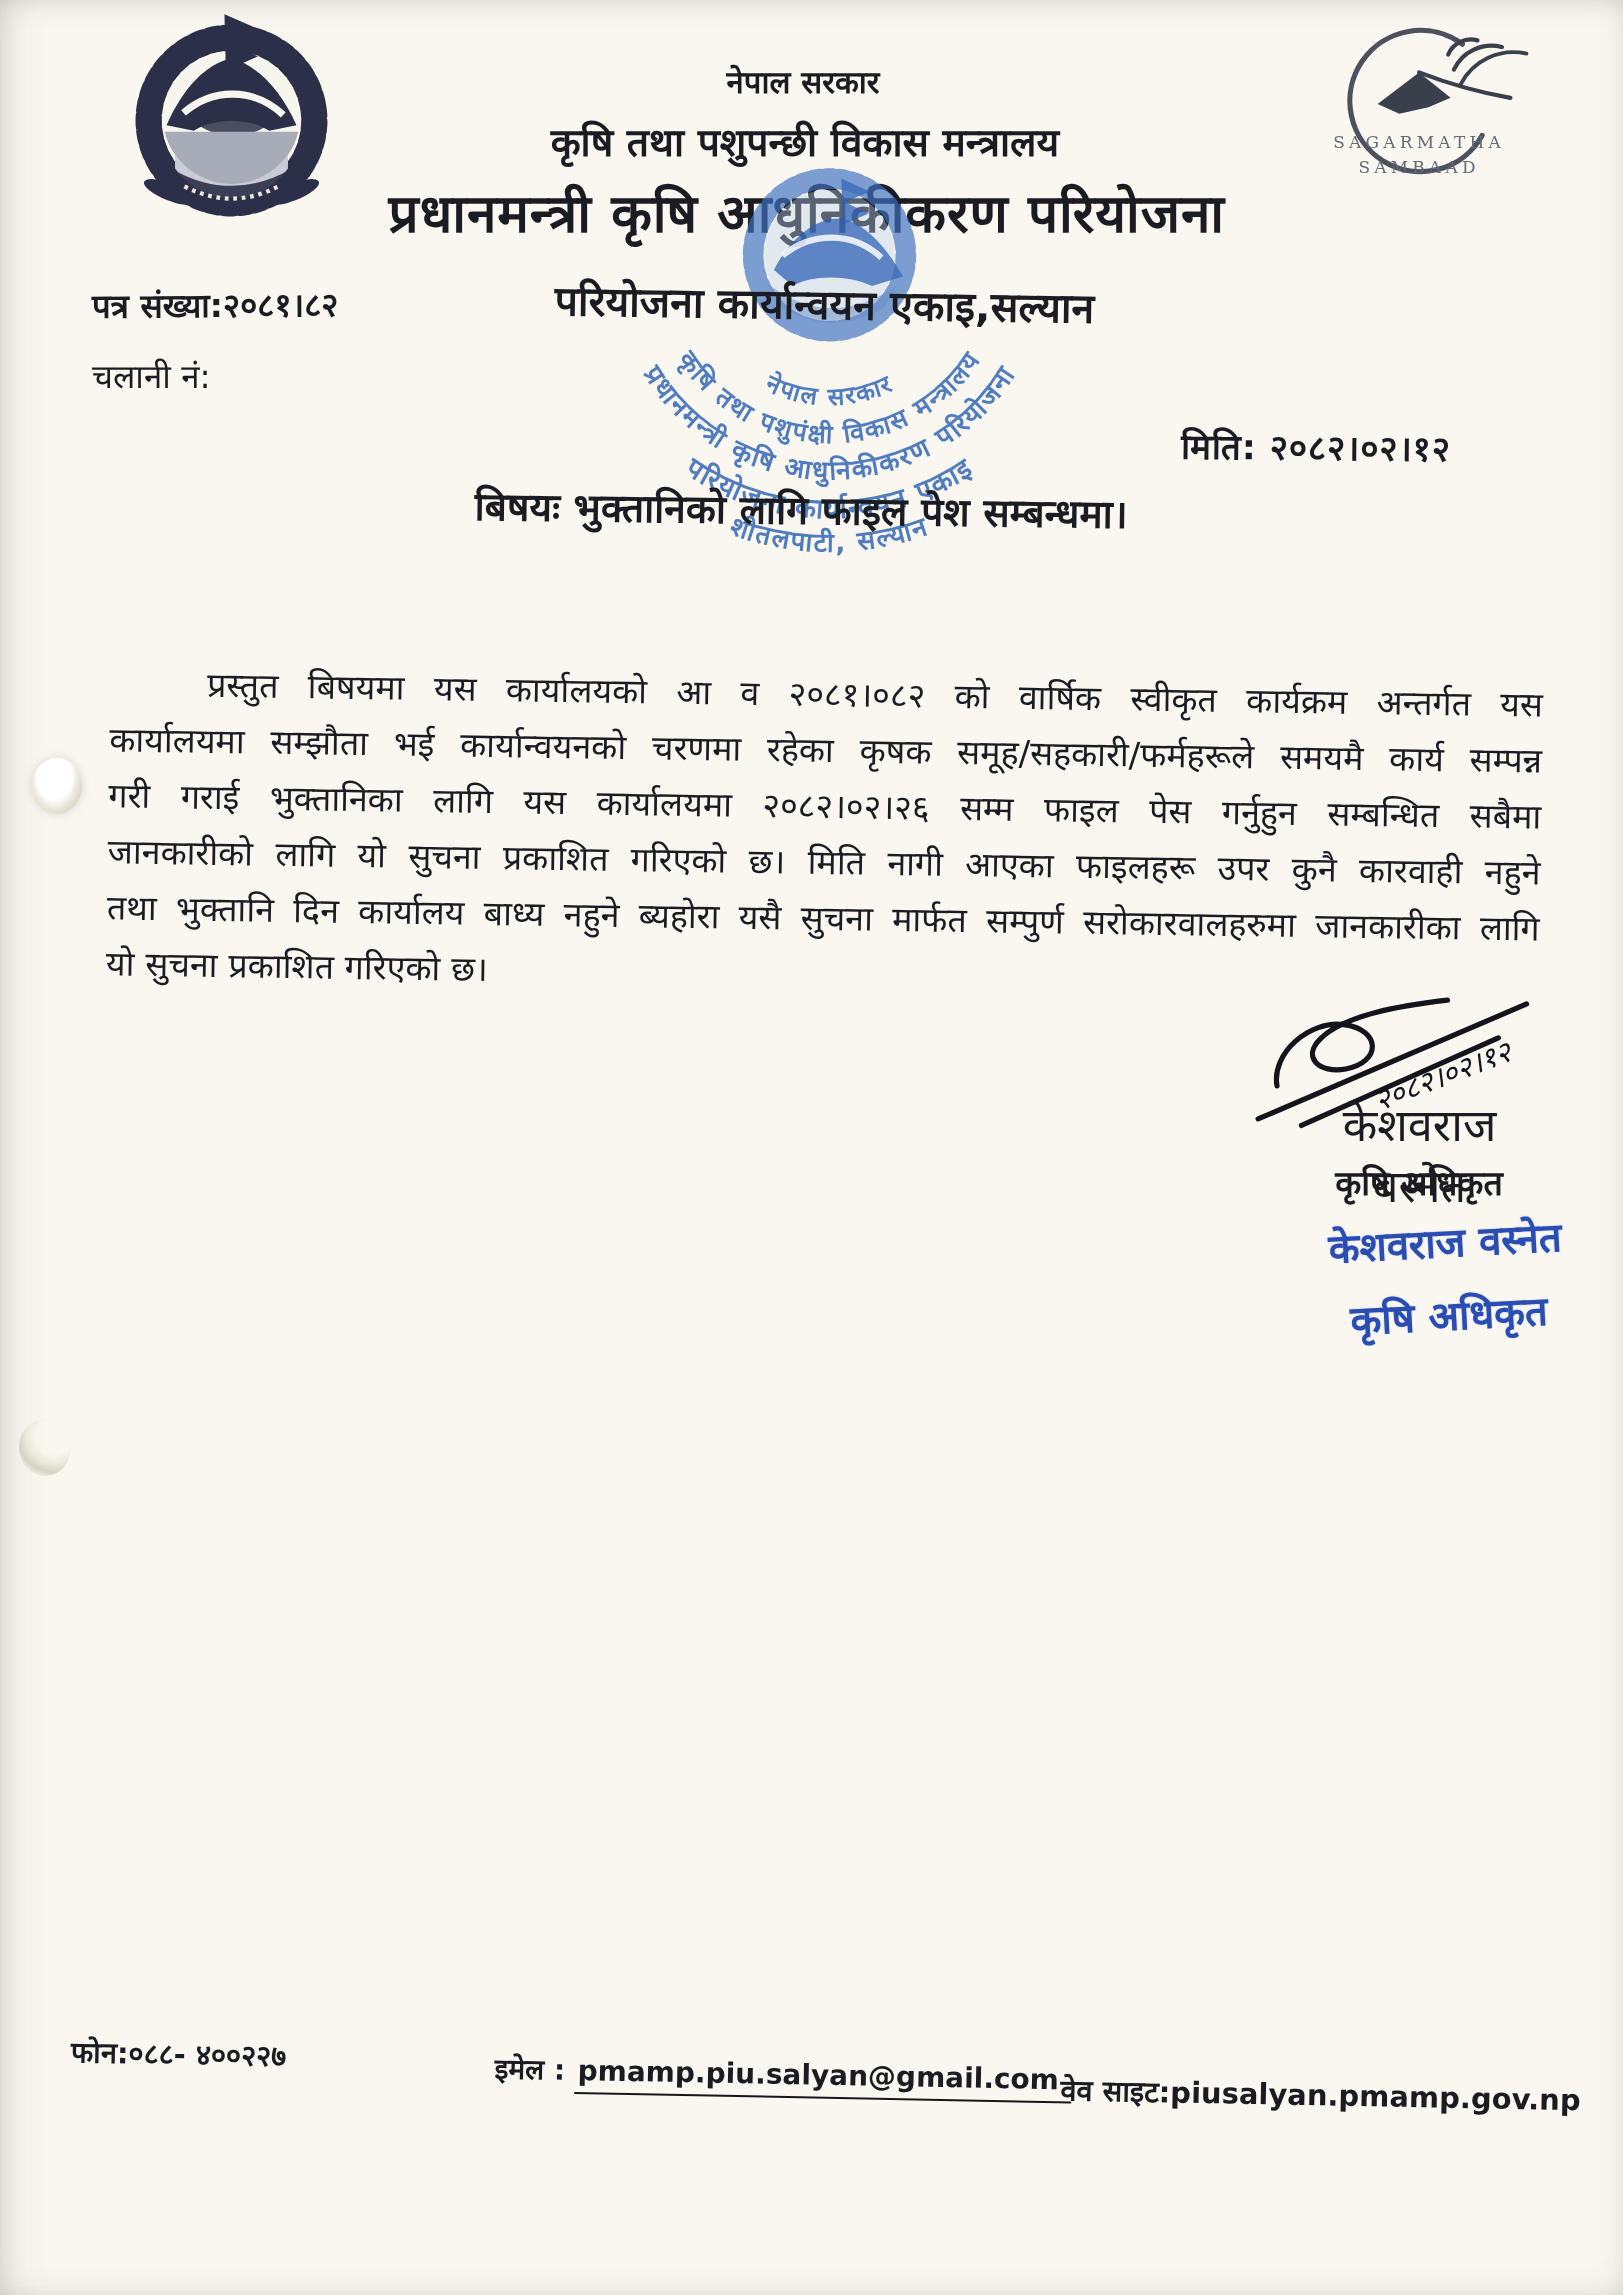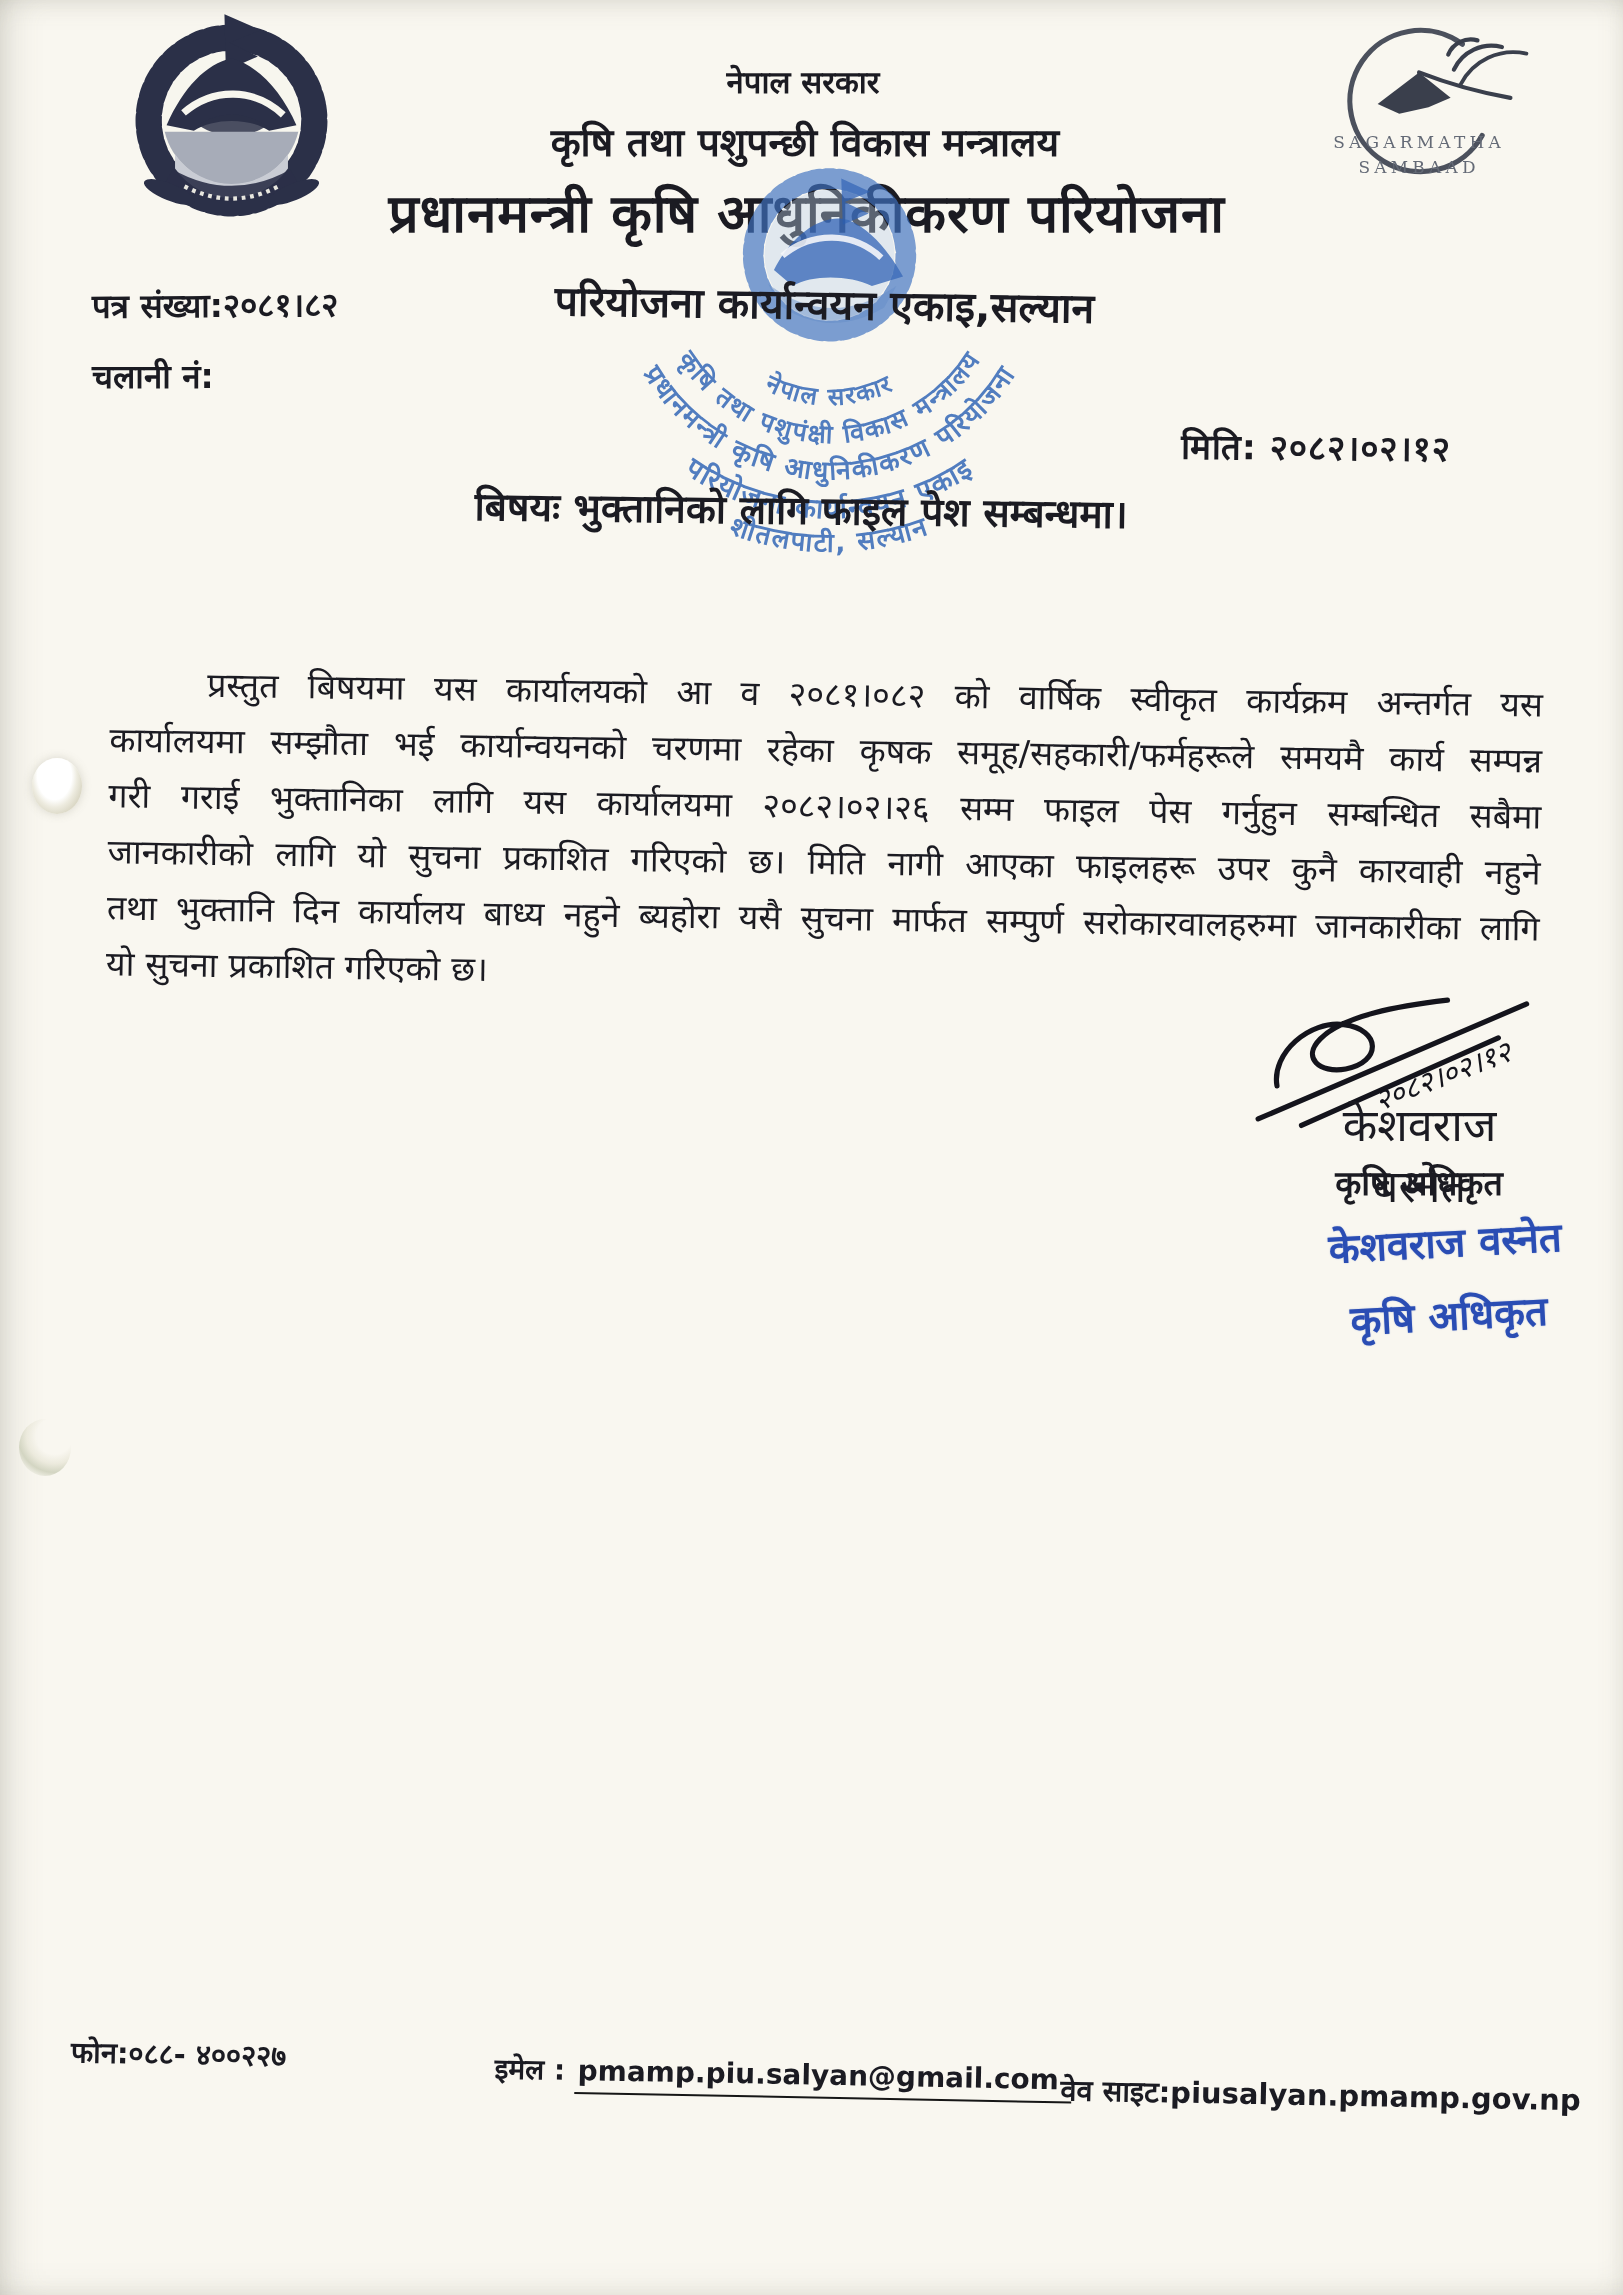--- a/index.html
+++ b/index.html
@@ -15,21 +15,21 @@
   .abs{position:absolute;}
   .ctr{left:0;width:1623px;text-align:center;}
   svg{overflow:visible;display:block;}
 
   .gov      {top:60px;font-size:31px;font-weight:600;transform:translateX(-8.5px);}
   .ministry {top:114px;font-size:39px;font-weight:600;transform:translateX(-6.6px);}
   .project  {top:175px;font-size:53px;font-weight:700;letter-spacing:0.9px;transform:translateX(-4.7px);}
   .unitline {top:275px;font-size:41px;font-weight:700;transform:translateX(13px) rotate(0.8deg);z-index:3;}
 
   .letterno {left:92px;top:282px;font-size:33px;font-weight:600;transform:rotate(-0.4deg);}
-  .chalani  {left:92px;top:353px;font-size:33px;font-weight:700;}
+  .chalani  {left:92px;top:353px;font-size:33px;font-weight:400;}
   .dateline {left:1181px;top:423px;font-size:35px;font-weight:600;letter-spacing:0.9px;transform:rotate(0.5deg);}
 
   .subject  {top:482px;font-size:39px;font-weight:700;transform:translateX(-10.4px) rotate(0.7deg);z-index:3;}
 
   .bodywrap {left:108px;top:666px;width:1433px;transform:rotate(0.85deg);z-index:3;}
   .bline{
     width:1433px;height:56px;font-size:34px;line-height:56px;white-space:nowrap;
     text-align:justify;text-align-last:justify;
   }
   .bline.first{padding-left:97px;width:1336px;}

